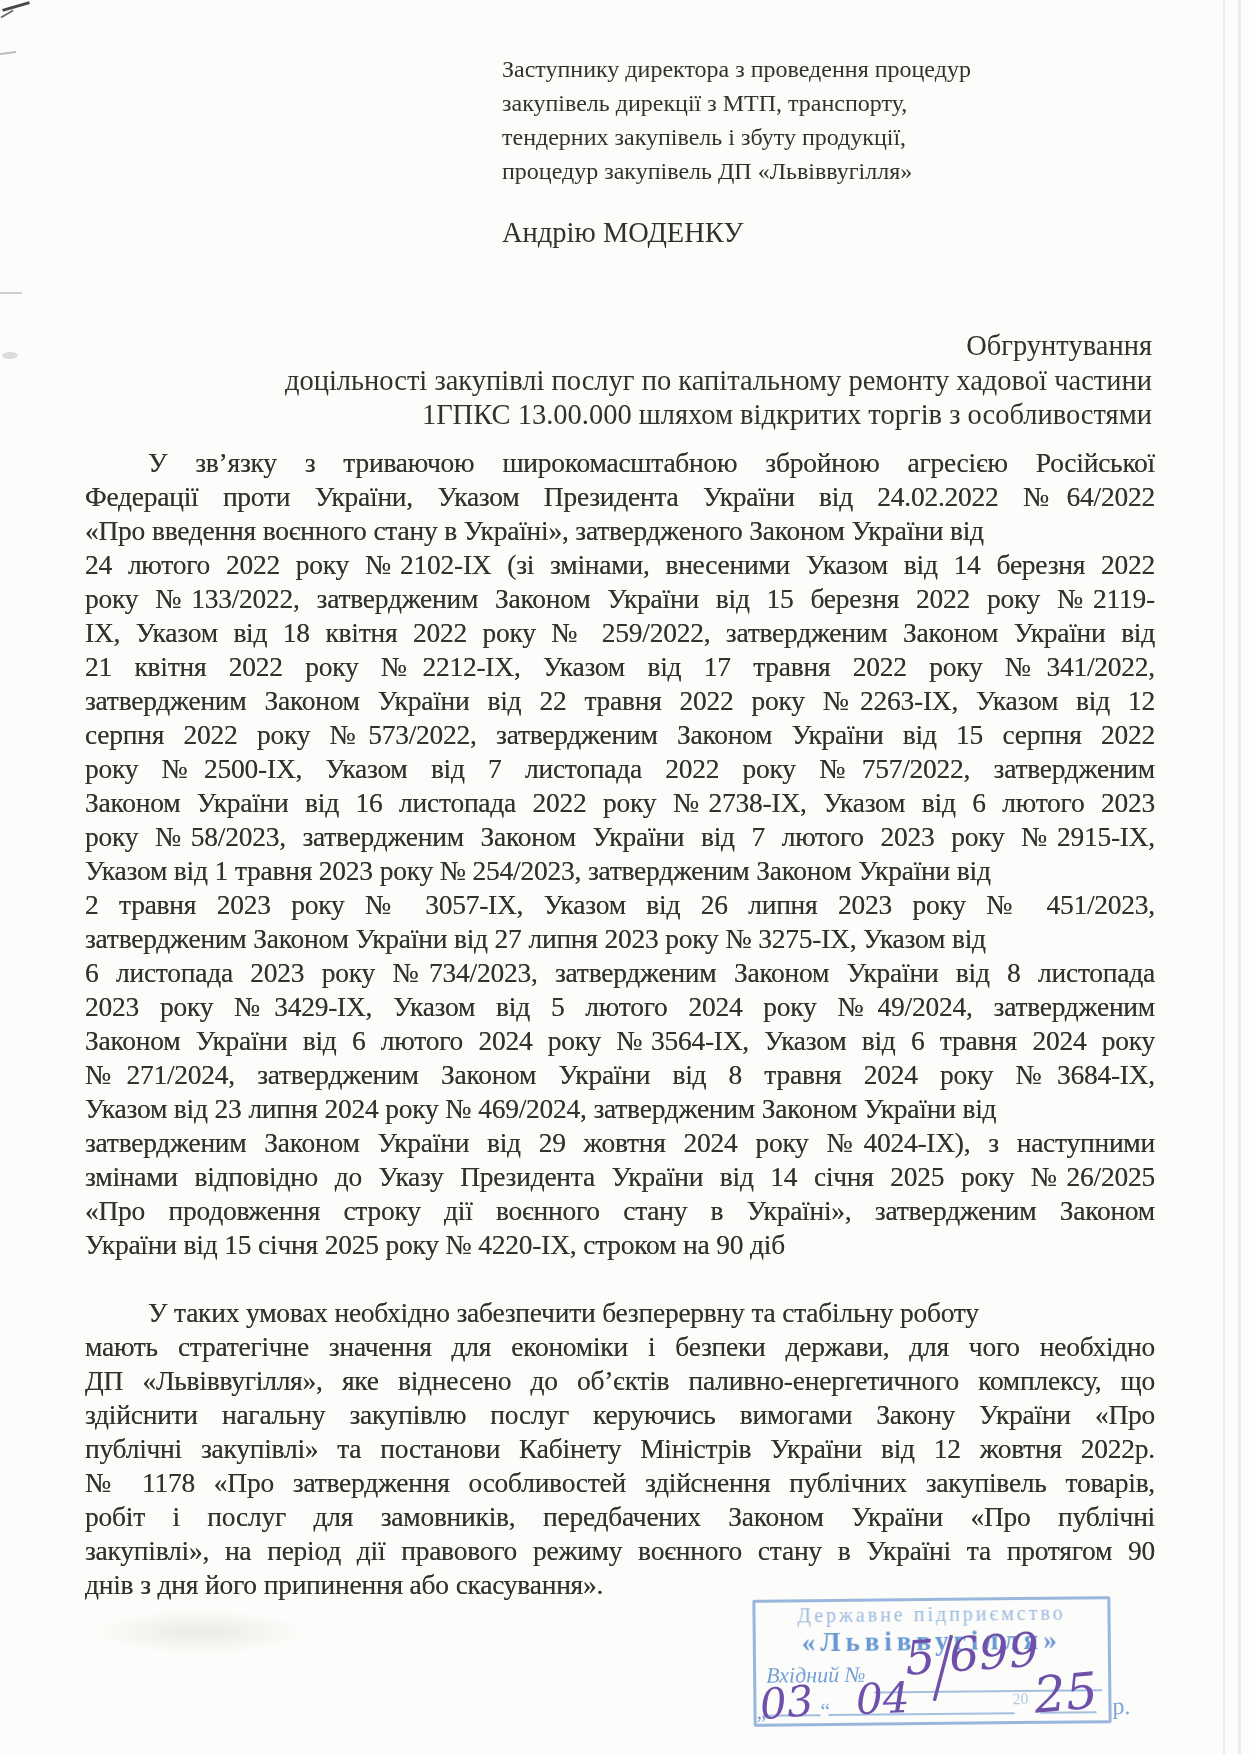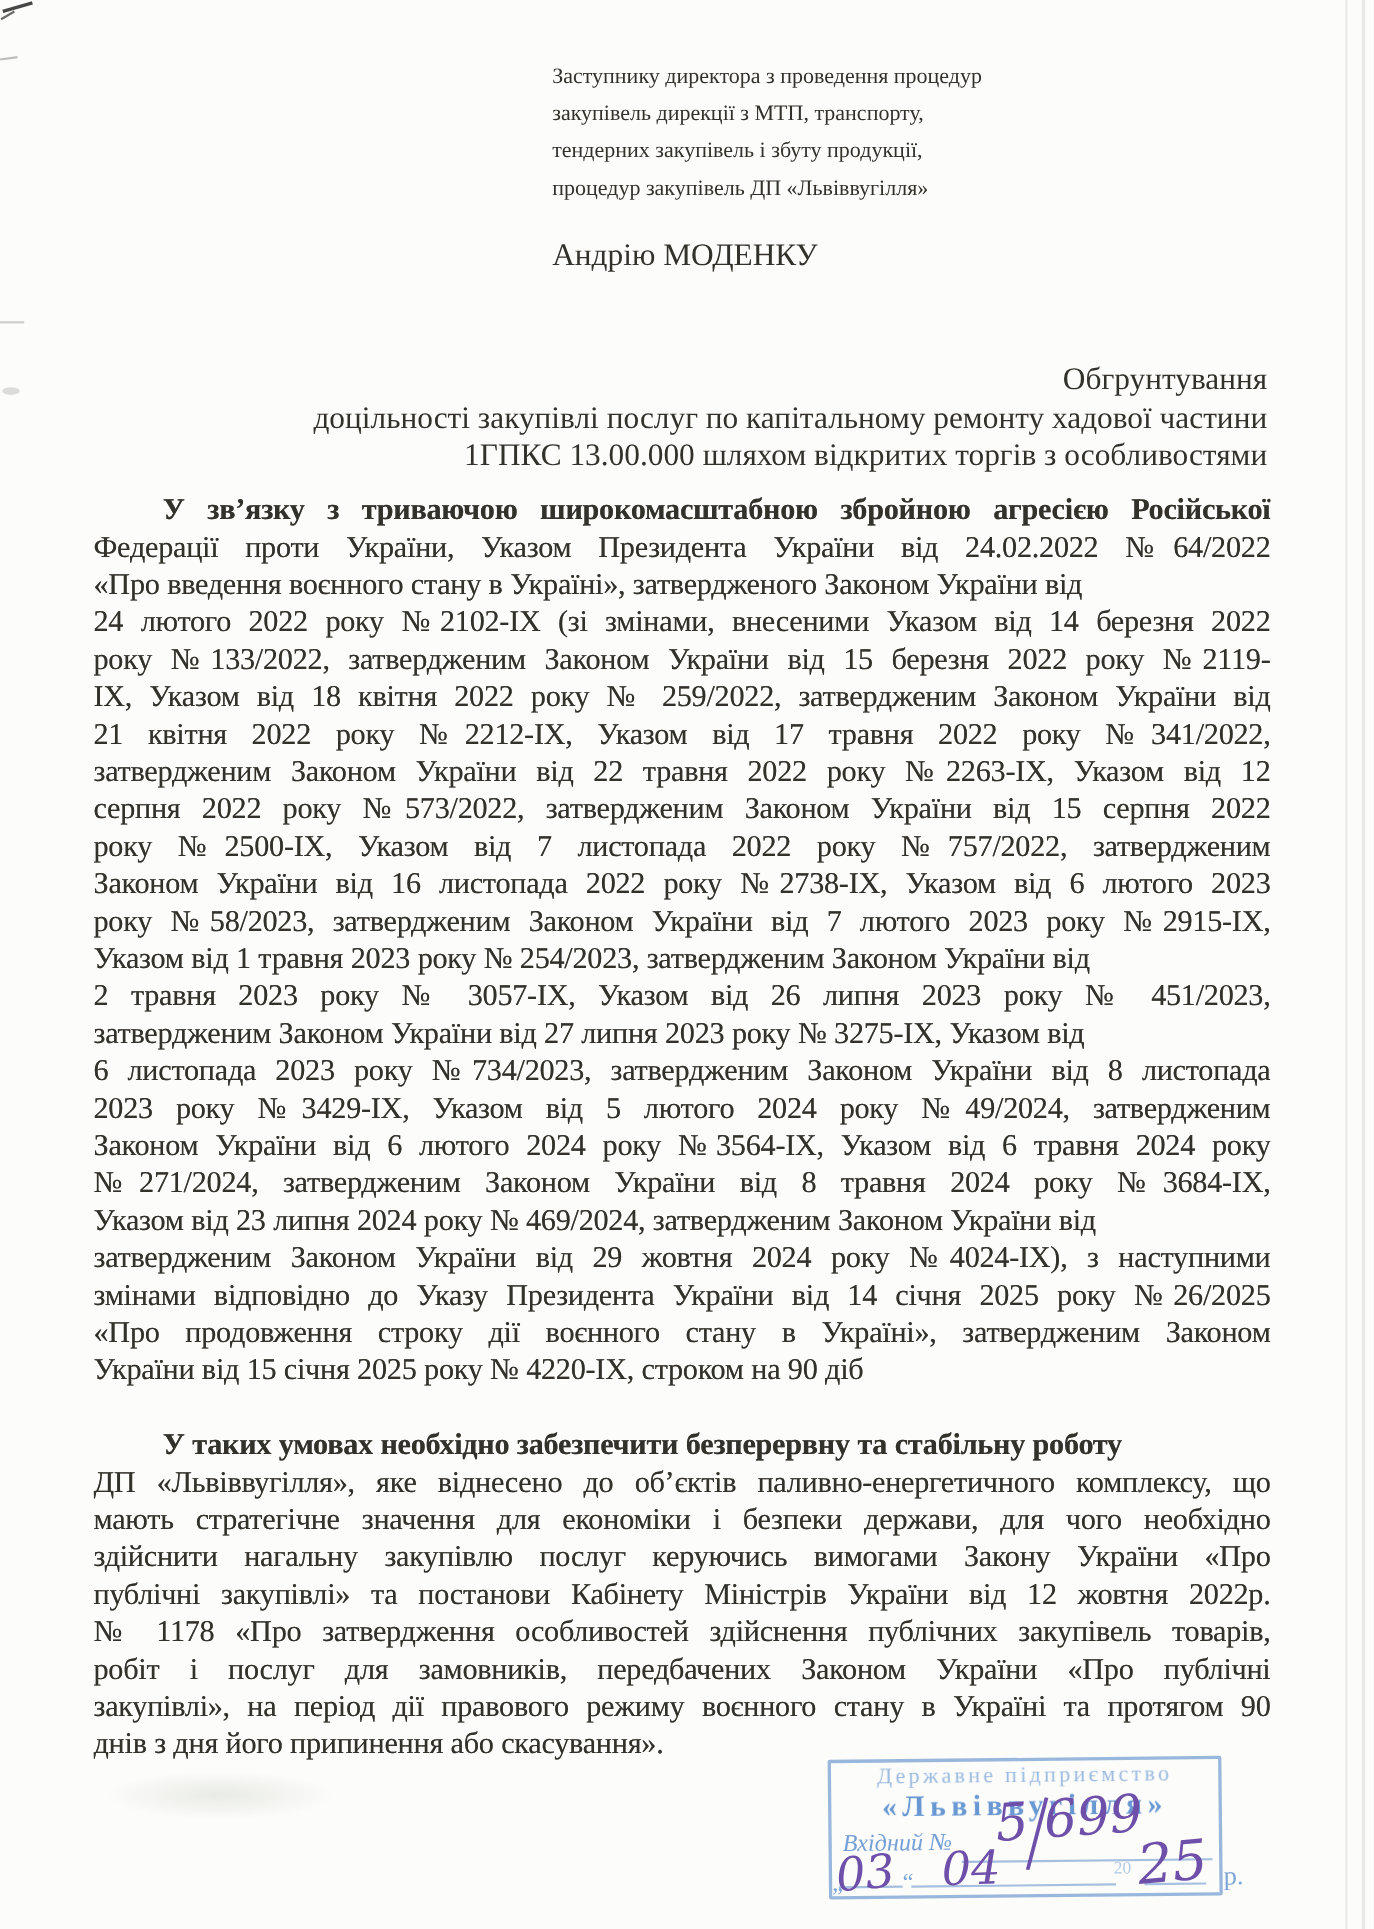--- a/index.html
+++ b/index.html
@@ -4,38 +4,38 @@
 <style>
   html,body{margin:0;padding:0;background:#e8e8e8;}
   .page{
     position:relative;width:1249px;height:1754px;margin:0 auto;
     background:#fcfcfa;overflow:hidden;
     font-family:"Liberation Serif","DejaVu Serif",serif;
     color:#33312c;
   }
   
   .recipient{position:absolute;left:502px;top:52px;width:668px;}
-  .rline{font-size:20px;line-height:34px;white-space:nowrap;}
+  .rline{font-size:24px;line-height:34px;white-space:nowrap;}
   .name{position:absolute;left:502px;top:217px;font-size:28.5px;}
   
   .title{position:absolute;left:85px;top:330px;width:1067px;text-align:right;font-size:28.5px;}
   .subtitle{position:absolute;left:85px;top:364px;width:1067px;text-align:right;}
   .sline{font-size:28.5px;line-height:34px;}
   
   .bpara{position:absolute;left:85px;width:1070px;}
   .bpara1{top:446px;}
   .bpara2{top:1296px;}
   .bline{
     font-size:27.5px;line-height:34px;height:34px;overflow:hidden;
     text-align:justify;text-align-last:justify;
     letter-spacing:-0.25px;word-spacing:0.2px;
     text-shadow:0 0 0.5px rgba(52,50,42,.65);
   }
   .bline.short{text-align-last:left;}
-  .bline.indent{text-indent:63px;font-weight:bold;}
+  .bline.indent{text-indent:63px;}
   
   .stamp{
     position:absolute;left:753px;top:1598px;width:352px;height:121px;
     border:3px solid rgba(92,140,202,.62);border-radius:2px;
     transform:rotate(-0.6deg);overflow:visible;
     color:#5d90cf;
   }
   .stamp .abs{position:absolute;}
   .s-org1{left:0;right:0;top:2px;text-align:center;font-size:20px;letter-spacing:3px;opacity:.62;filter:blur(.4px);white-space:nowrap;}
   .s-org2{left:0;right:0;top:25px;text-align:center;font-size:27px;font-weight:bold;letter-spacing:5px;color:#4f86cc;opacity:.85;filter:blur(.3px);white-space:nowrap;}
@@ -116,22 +116,22 @@
       <div class="bline">№271/2024, затвердженим Законом України від 8 травня 2024 року №3684-IX,</div>
       <div class="bline short">Указом від 23 липня 2024 року № 469/2024, затвердженим Законом України від</div>
       <div class="bline">затвердженим Законом України від 29 жовтня 2024 року №4024-IX), з наступними</div>
       <div class="bline">змінами відповідно до Указу Президента України від 14 січня 2025 року №26/2025</div>
       <div class="bline">«Про продовження строку дії воєнного стану в Україні», затвердженим Законом</div>
       <div class="bline short">України від 15 січня 2025 року № 4220-IX, строком на 90 діб</div>
     </div>
   <div class="bpara bpara2">
 
   <div class="bline short indent">У таких умовах необхідно забезпечити безперервну та стабільну роботу</div>
+      <div class="bline">мають стратегічне значення для економіки і безпеки держави, для чого необхідно</div>
       <div class="bline">ДП «Львіввугілля», яке віднесено до об’єктів паливно-енергетичного комплексу, що</div>
-      <div class="bline">мають стратегічне значення для економіки і безпеки держави, для чого необхідно</div>
       <div class="bline">здійснити нагальну закупівлю послуг керуючись вимогами Закону України «Про</div>
       <div class="bline">публічні закупівлі» та постанови Кабінету Міністрів України від 12 жовтня 2022р.</div>
       <div class="bline">№ 1178 «Про затвердження особливостей здійснення публічних закупівель товарів,</div>
       <div class="bline">робіт і послуг для замовників, передбачених Законом України «Про публічні</div>
       <div class="bline">закупівлі», на період дії правового режиму воєнного стану в Україні та протягом 90</div>
       <div class="bline short">днів з дня його припинення або скасування».</div>
     </div>
 
   <div class="stamp">
     <div class="abs s-org1">Державне підприємство</div>

